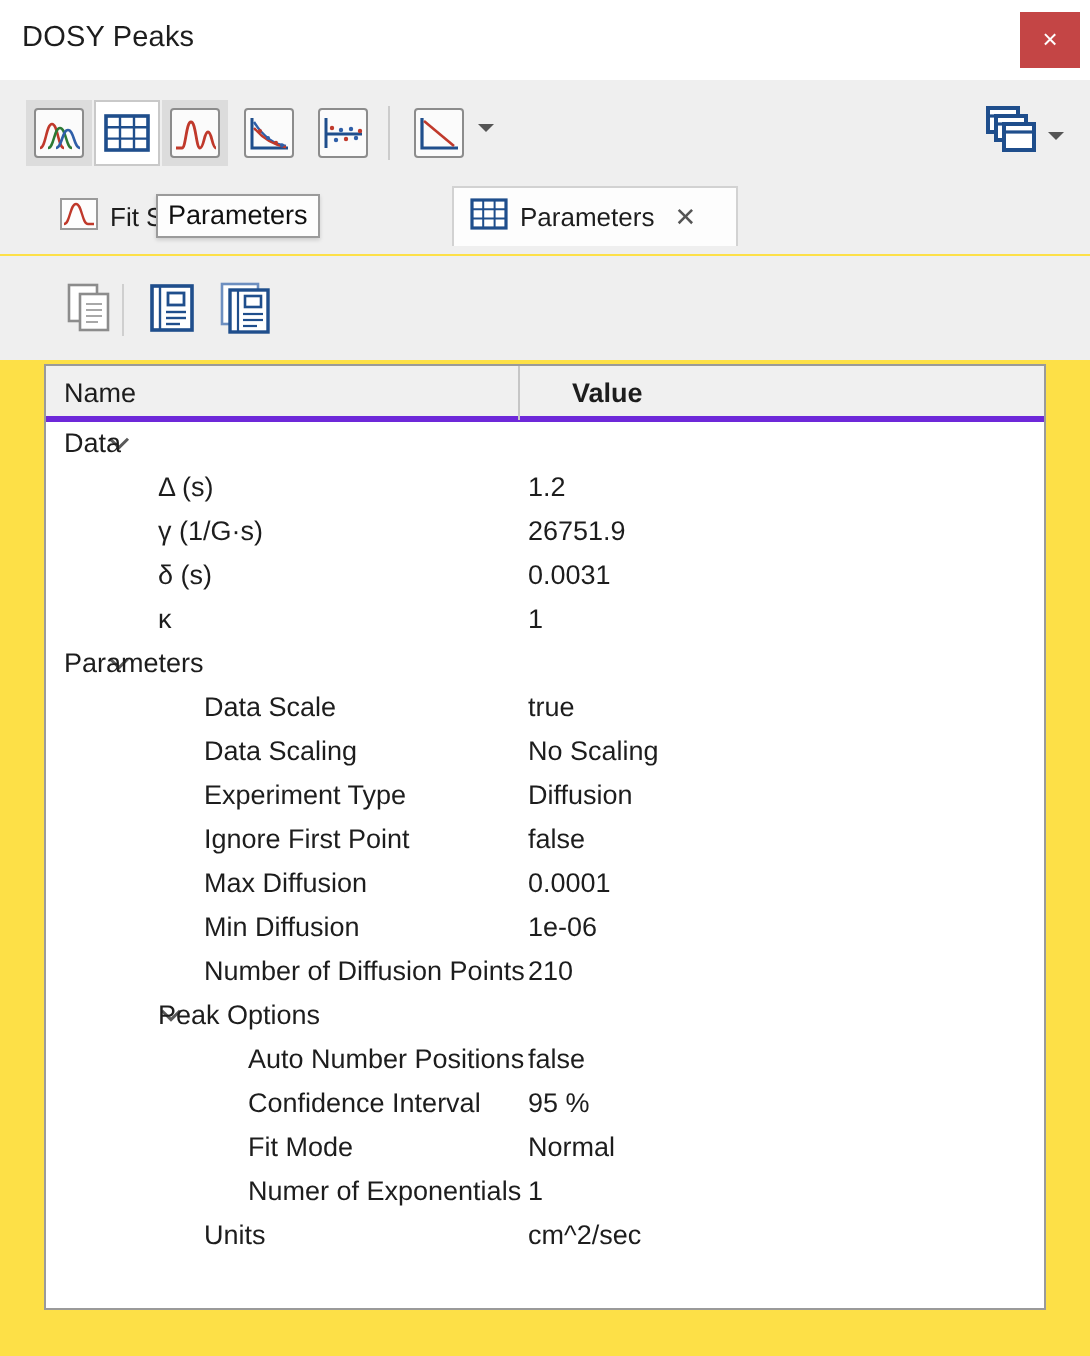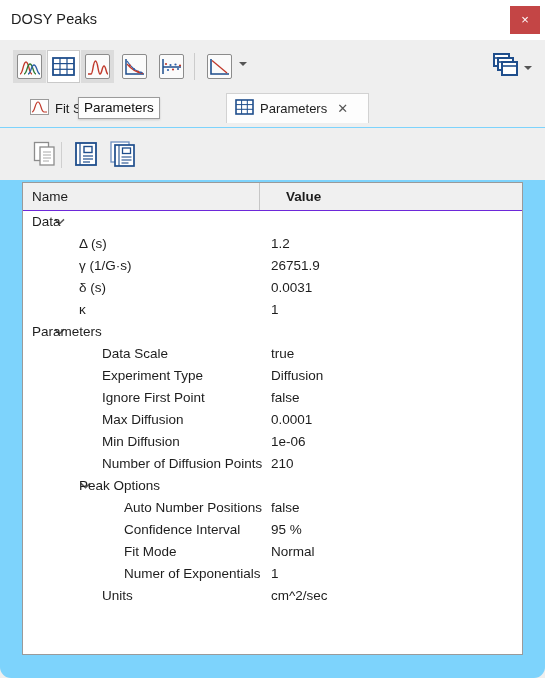--- a/index.html
+++ b/index.html
@@ -16,23 +16,22 @@
     overflow: hidden;
     position: relative;
   }
 
   
   #window {
     position: absolute;
     left: 0; top: 0;
     width: 545px;
     height: 678px;
-    background: #7dd3fc;
-    box-sizing: border-box;
-    border-radius: 11px;
+    background: #fde047;
+    box-sizing: border-box;
   }
 
   
   #titlebar {
     position: absolute;
     left: 0; top: 0;
     width: 545px;
     height: 40px;
     background: #ffffff;
     box-sizing: border-box;
@@ -200,21 +199,21 @@
     height: 473px;
     background: #ffffff;
     border: 1px solid #9a9a9a;
     box-sizing: border-box;
     overflow: hidden;
   }
   #table-head {
     position: relative;
     height: 28px;
     background: #f0f0f0;
-    border-bottom: 1px solid #6d28d9;
+    border-bottom: 3px solid #6d28d9;
     box-sizing: border-box;
   }
   .th {
     position: absolute;
     top: 0;
     height: 27px;
     line-height: 27px;
     font-size: 13.5px;
     color: #1d1d1d;
     box-sizing: border-box;
@@ -234,21 +233,21 @@
     color: #1d1d1d;
     white-space: nowrap;
   }
   .row .cell-name {
     position: absolute;
     top: 0;
     height: 22px;
   }
   .row .cell-value {
     position: absolute;
-    left: 248px;
+    left: 241px;
     top: 0;
     height: 22px;
   }
   .chev {
     position: absolute;
     width: 14px;
     height: 22px;
     display: inline-block;
     cursor: pointer;
   }
@@ -469,20 +468,24 @@
               <path d="M1 1.4 L5.5 5.8 L10 1.4" fill="none" stroke="#5a5a5a" stroke-width="1.5"></path>
             </svg>
           </span>
           <span class="cell-name ind0">Parameters</span>
         </div>
         <div class="row">
           <span class="cell-name ind2">Data Scale</span>
           <span class="cell-value">true</span>
         </div>
         <div class="row">
+          <span class="cell-name ind2">Data Scaling</span>
+          <span class="cell-value">No Scaling</span>
+        </div>
+        <div class="row">
           <span class="cell-name ind2">Experiment Type</span>
           <span class="cell-value">Diffusion</span>
         </div>
         <div class="row">
           <span class="cell-name ind2">Ignore First Point</span>
           <span class="cell-value">false</span>
         </div>
         <div class="row">
           <span class="cell-name ind2">Max Diffusion</span>
           <span class="cell-value">0.0001</span>

